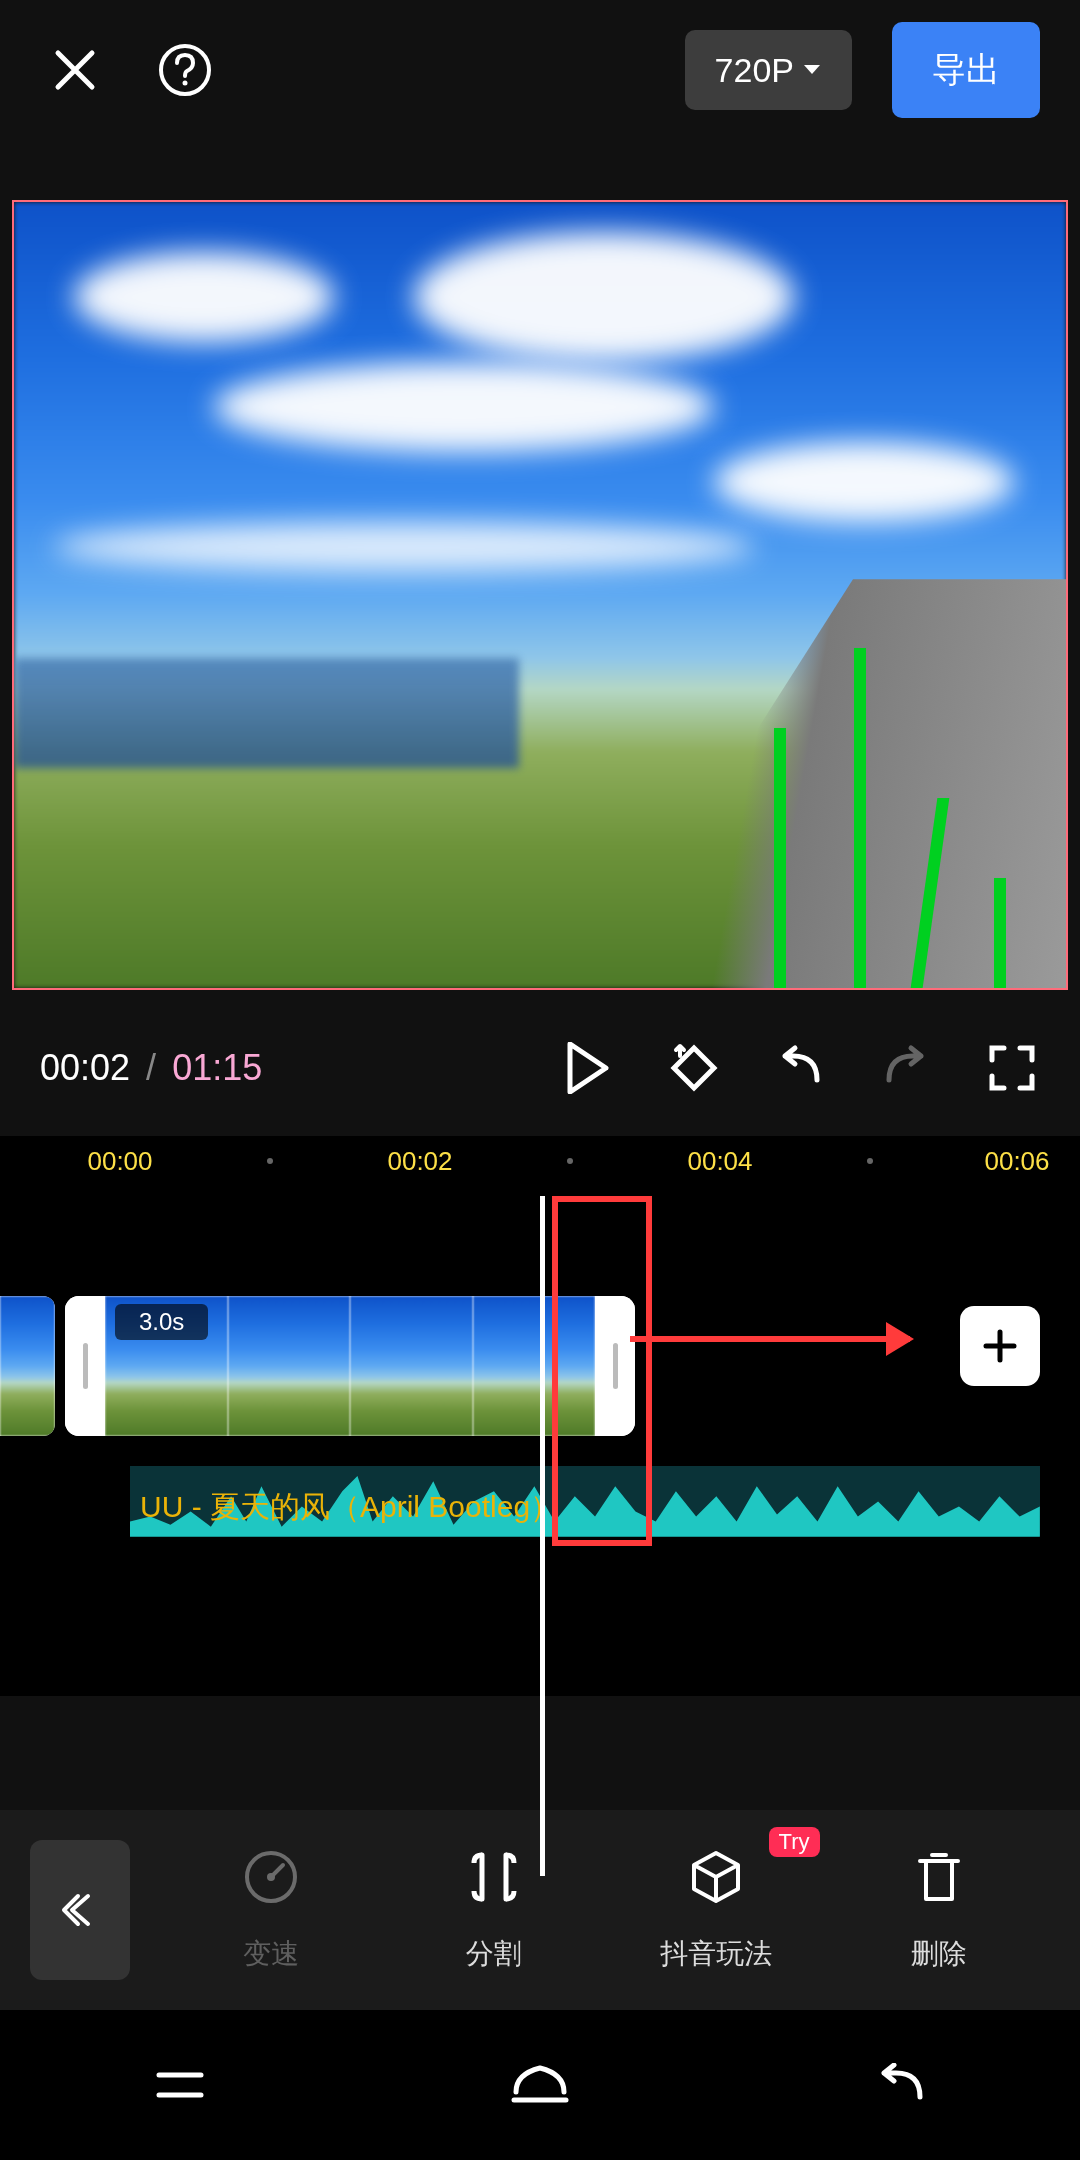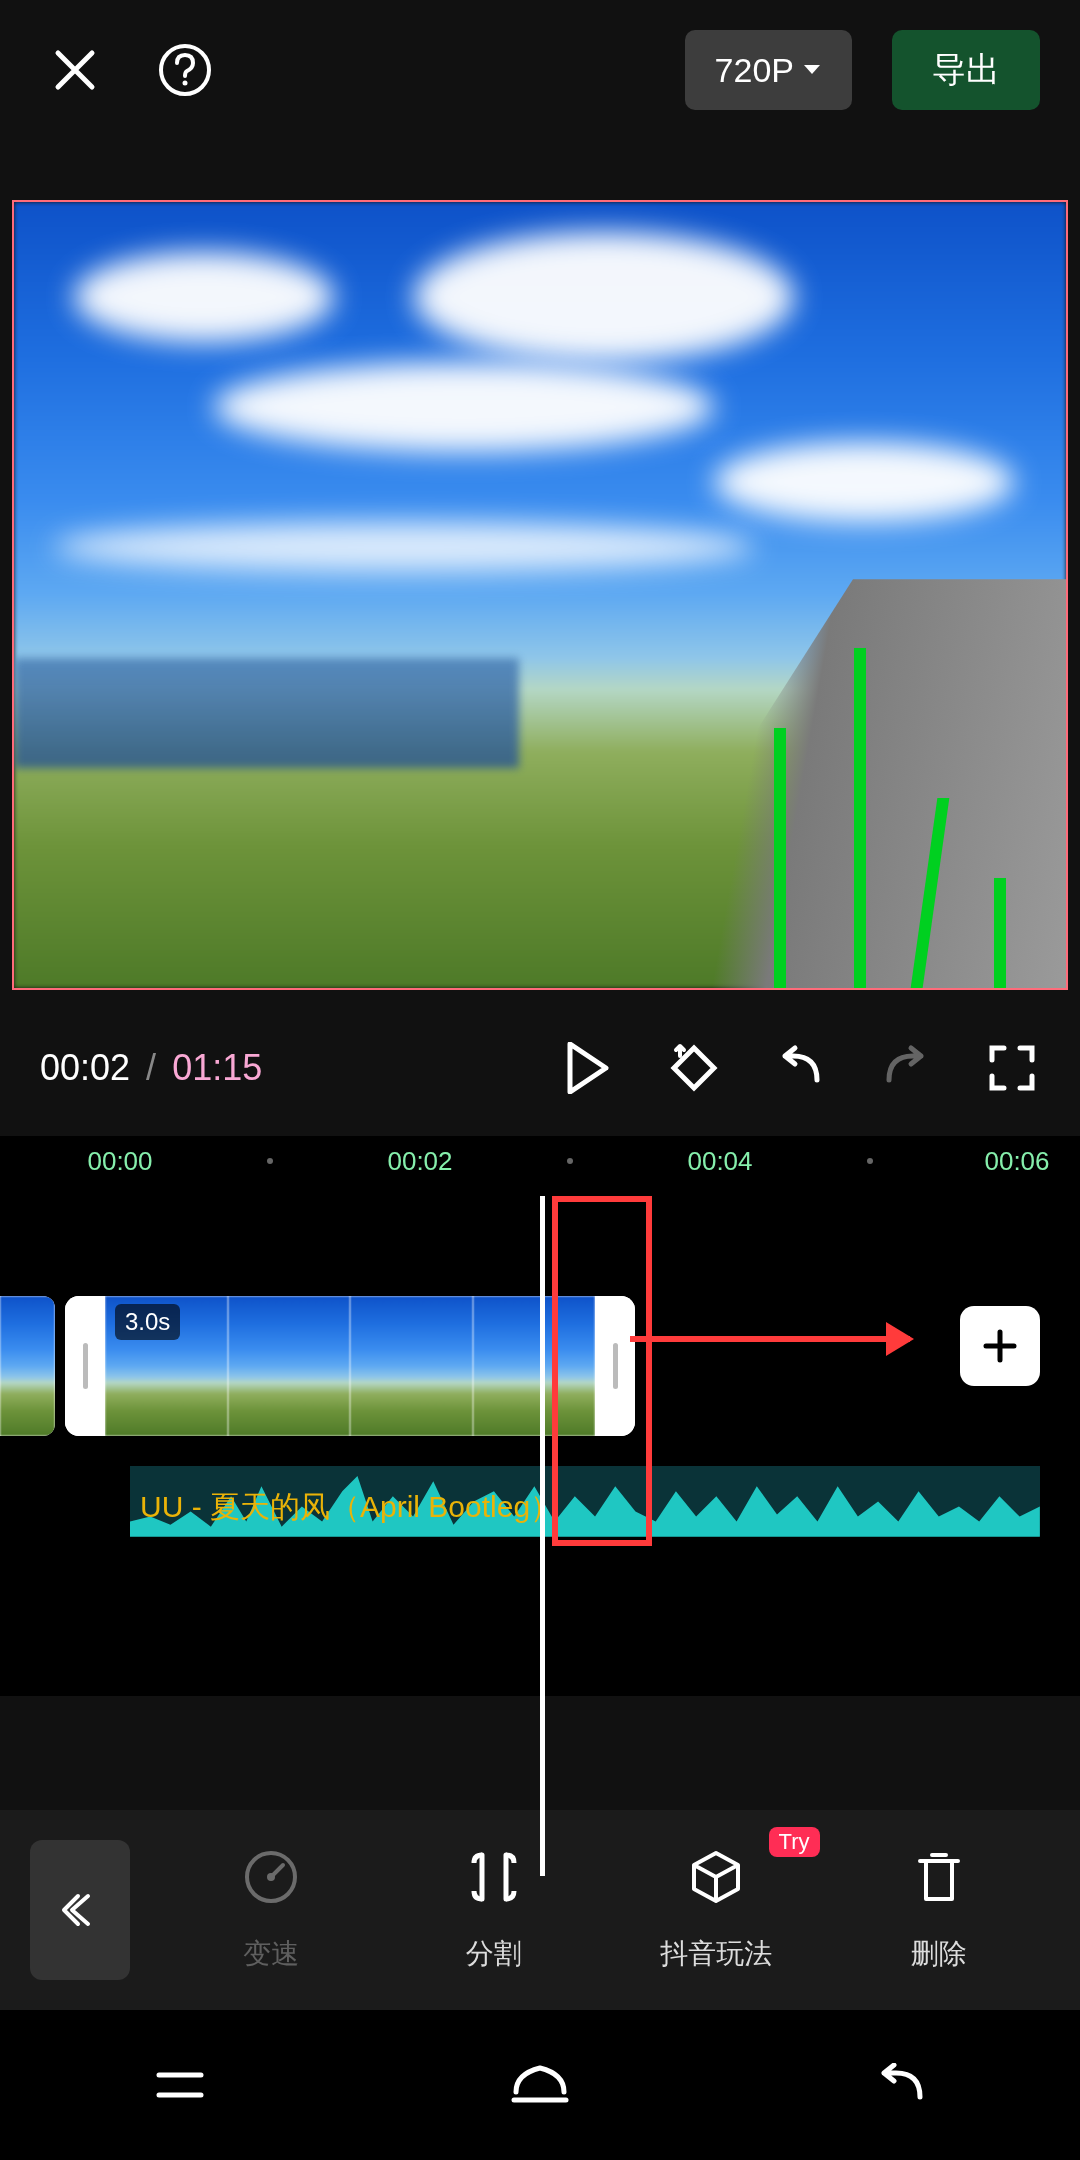--- a/index.html
+++ b/index.html
@@ -17,22 +17,22 @@
     width: 70px; height: 70px; display: flex;
     align-items: center; justify-content: center; cursor: pointer;
   }
   .pill {
     background: #3d3d3d; border-radius: 10px;
     height: 80px; padding: 0 30px; display: flex;
     align-items: center; gap: 8px; font-size: 34px;
     font-weight: 500; cursor: pointer;
   }
   .export-btn {
-    background: #14532d; border-radius: 10px;
-    height: 80px; padding: 0 40px; display: flex;
+    background: #3b82f6; border-radius: 10px;
+    height: 96px; padding: 0 40px; display: flex;
     align-items: center; font-size: 34px; font-weight: 500;
     cursor: pointer;
   }
   .spacer { flex: 1; }
   .preview {
     margin: 60px 12px 0; height: 790px;
     border: 2px solid #ff6b7a; position: relative; overflow: hidden;
   }
   .sky { position:absolute; inset:0;
     background: linear-gradient(180deg,#0e52c9 0%,#1f6fe0 20%,#3a8cef 38%,#5ea9f2 50%,#8fc6e9 58%,#b4d7c5 62%,#8fae5d 70%,#6d933a 82%,#4e7a28 100%);
@@ -51,38 +51,38 @@
     padding: 50px 40px 40px; font-size:36px;
   }
   .time-cur { color:#fff; }
   .time-sep { color:#888; margin:0 6px; }
   .time-total { color:#f9a8d4; }
   .ctrl-icon { width:56px; height:56px; display:flex;
     align-items:center; justify-content:center; cursor:pointer; }
   .ctrl-icon.disabled { opacity:.35; }
   .timeline { position:relative; height:560px; background:#000; }
   .ruler { height:50px; display:flex; align-items:center;
-    font-size:26px; color:#86efac; position:relative;text-align:right; }
+    font-size:26px; color:#fde047; position:relative;text-align:right; }
   .ruler span { position:absolute; transform:translateX(-50%); }
   .ruler .dot { width:6px; height:6px; background:#666; border-radius:50%;
     position:absolute; top:22px; }
   .clips-row { position:absolute; top:160px; left:0; right:0; height:140px; }
   .clip { position:absolute; top:0; height:140px; background:#fff;
     border-radius:14px; overflow:hidden; display:flex; }
   .clip-main { left:65px; width:570px; }
   .clip-stub { left:0; width:55px; border-radius:0 12px 12px 0; }
   .handle { width:40px; background:#fff; display:flex;
     align-items:center; justify-content:center; }
   .handle-bar { width:5px; height:46px; background:#bbb; border-radius:3px; }
   .thumbs { flex:1; display:flex; }
   .thumb { flex:1; position:relative; overflow:hidden; }
   .thumb .sky { filter:blur(1px); }
   .clip-dur { position:absolute; top:8px; left:50px;
     background:rgba(0,0,0,.6); color:#fff; font-size:24px;
-    padding:4px 10px; border-radius:6px; z-index:5; }
+    padding:4px 24px; border-radius:6px; z-index:5; }
   .add-btn { position:absolute; right:40px; top:170px;
     width:80px; height:80px; background:#fff; border-radius:14px;
     display:flex; align-items:center; justify-content:center;
     cursor:pointer; }
   .audio-row { position:absolute; top:330px; left:130px; right:40px;
     height:70px; background:#0a3338; }
   .wave { position:absolute; inset:0; }
   .audio-label { position:absolute; left:10px; bottom:8px;
     font-size:30px; color:#eab308; z-index:2; }
   .playhead { position:absolute; top:60px; bottom:-180px; left:540px;

